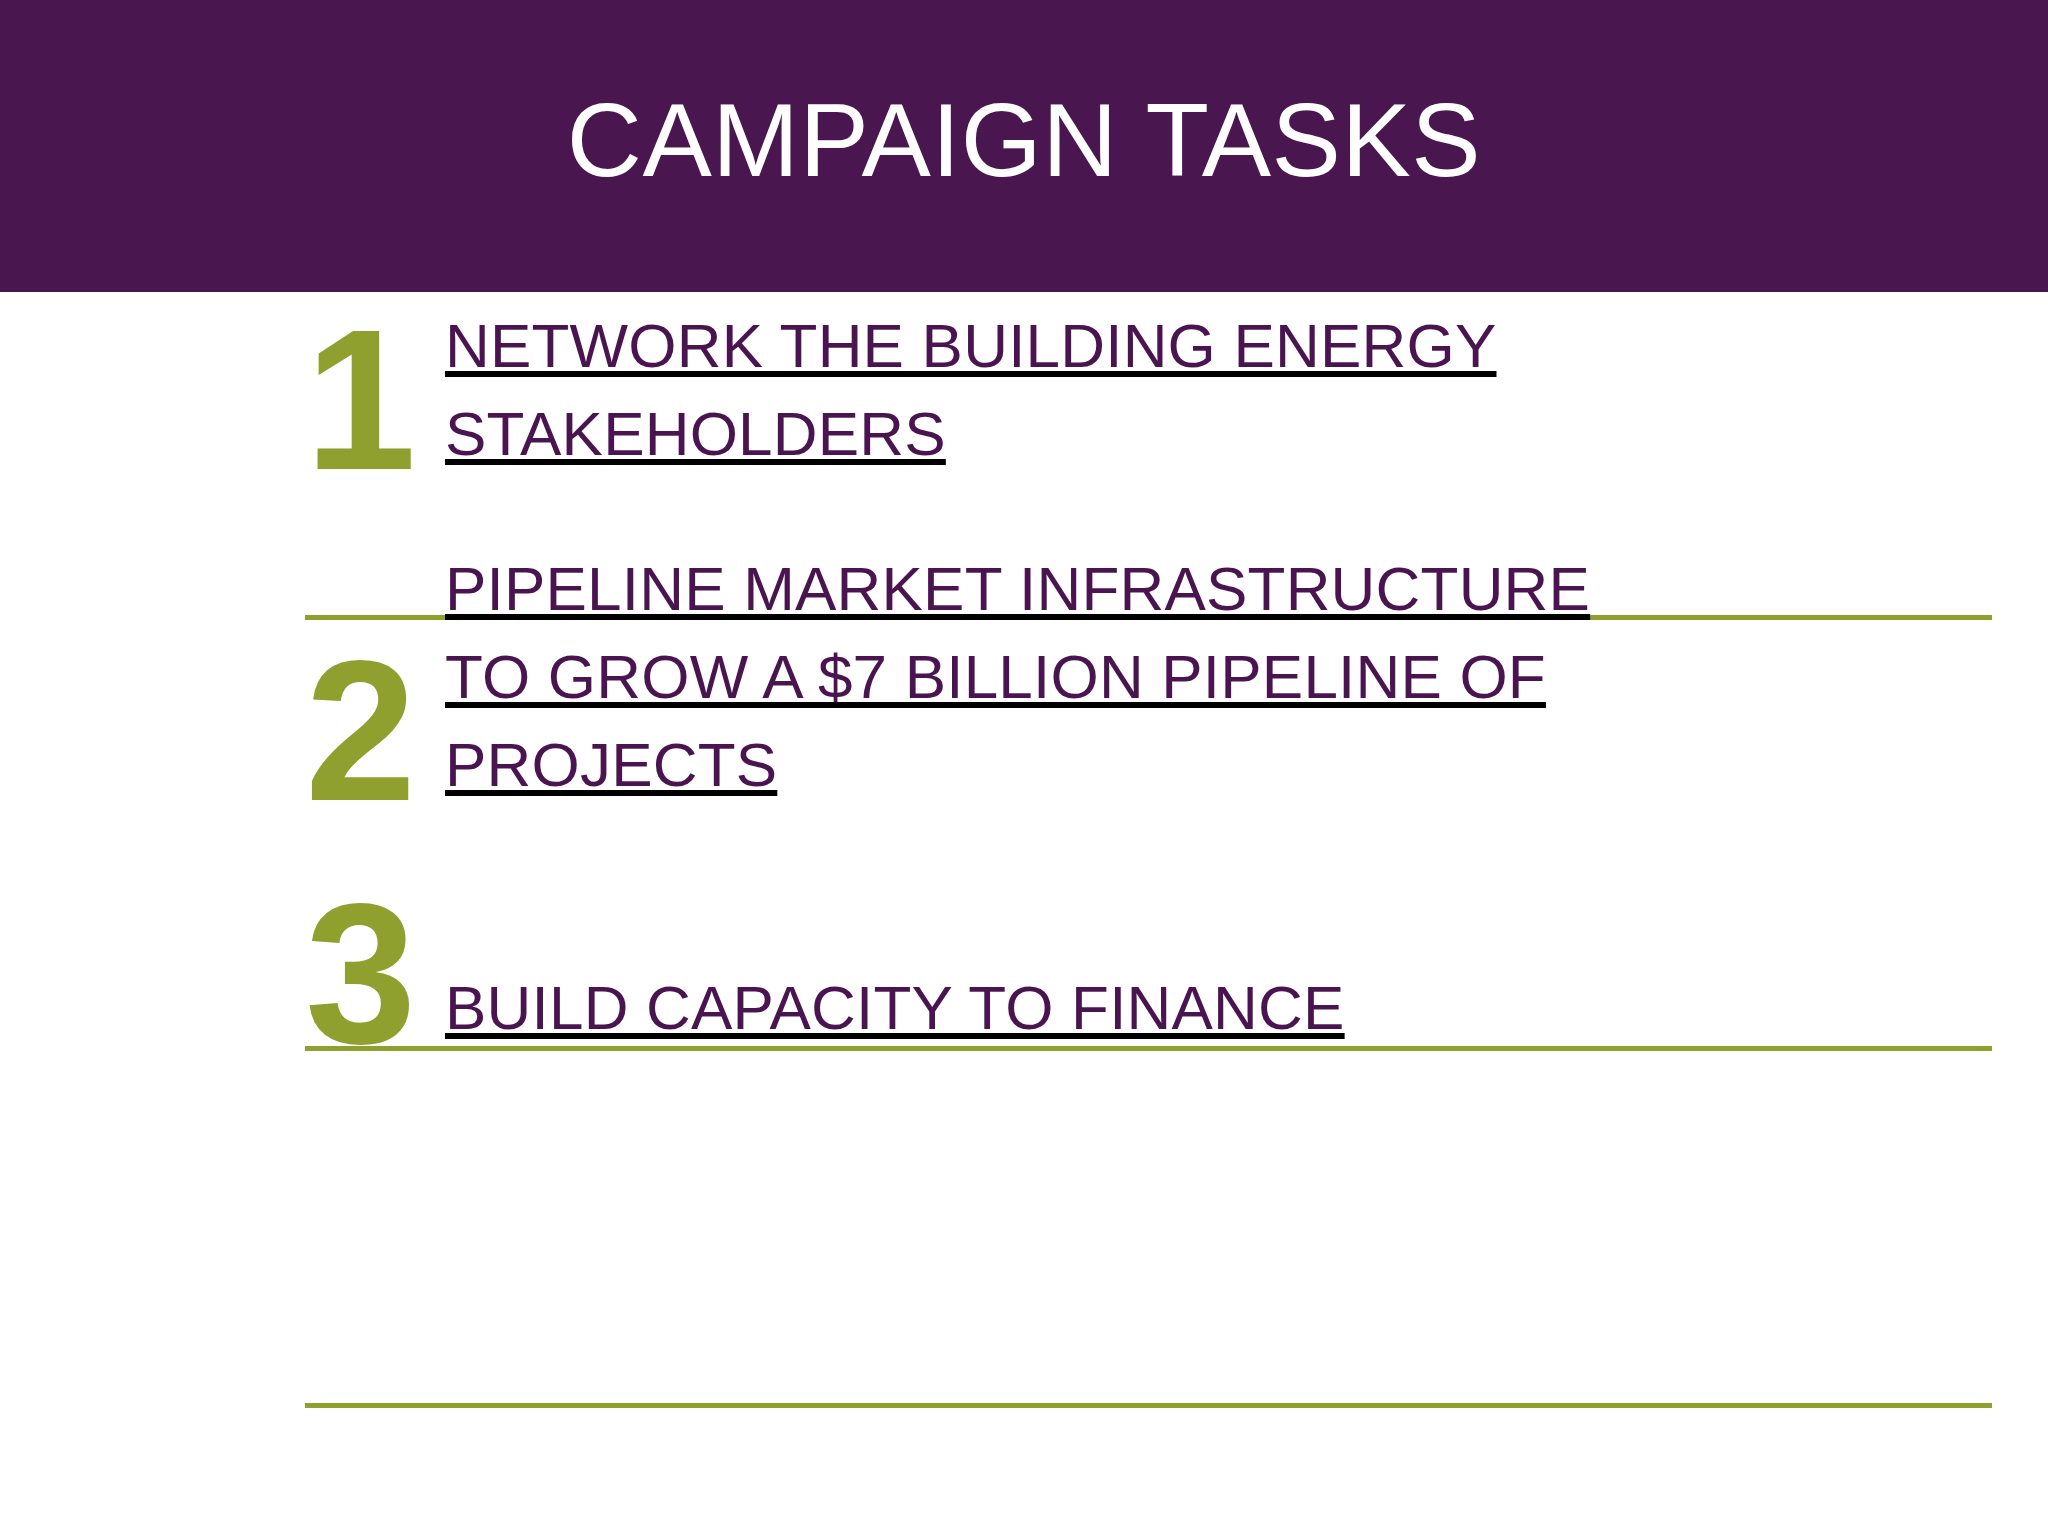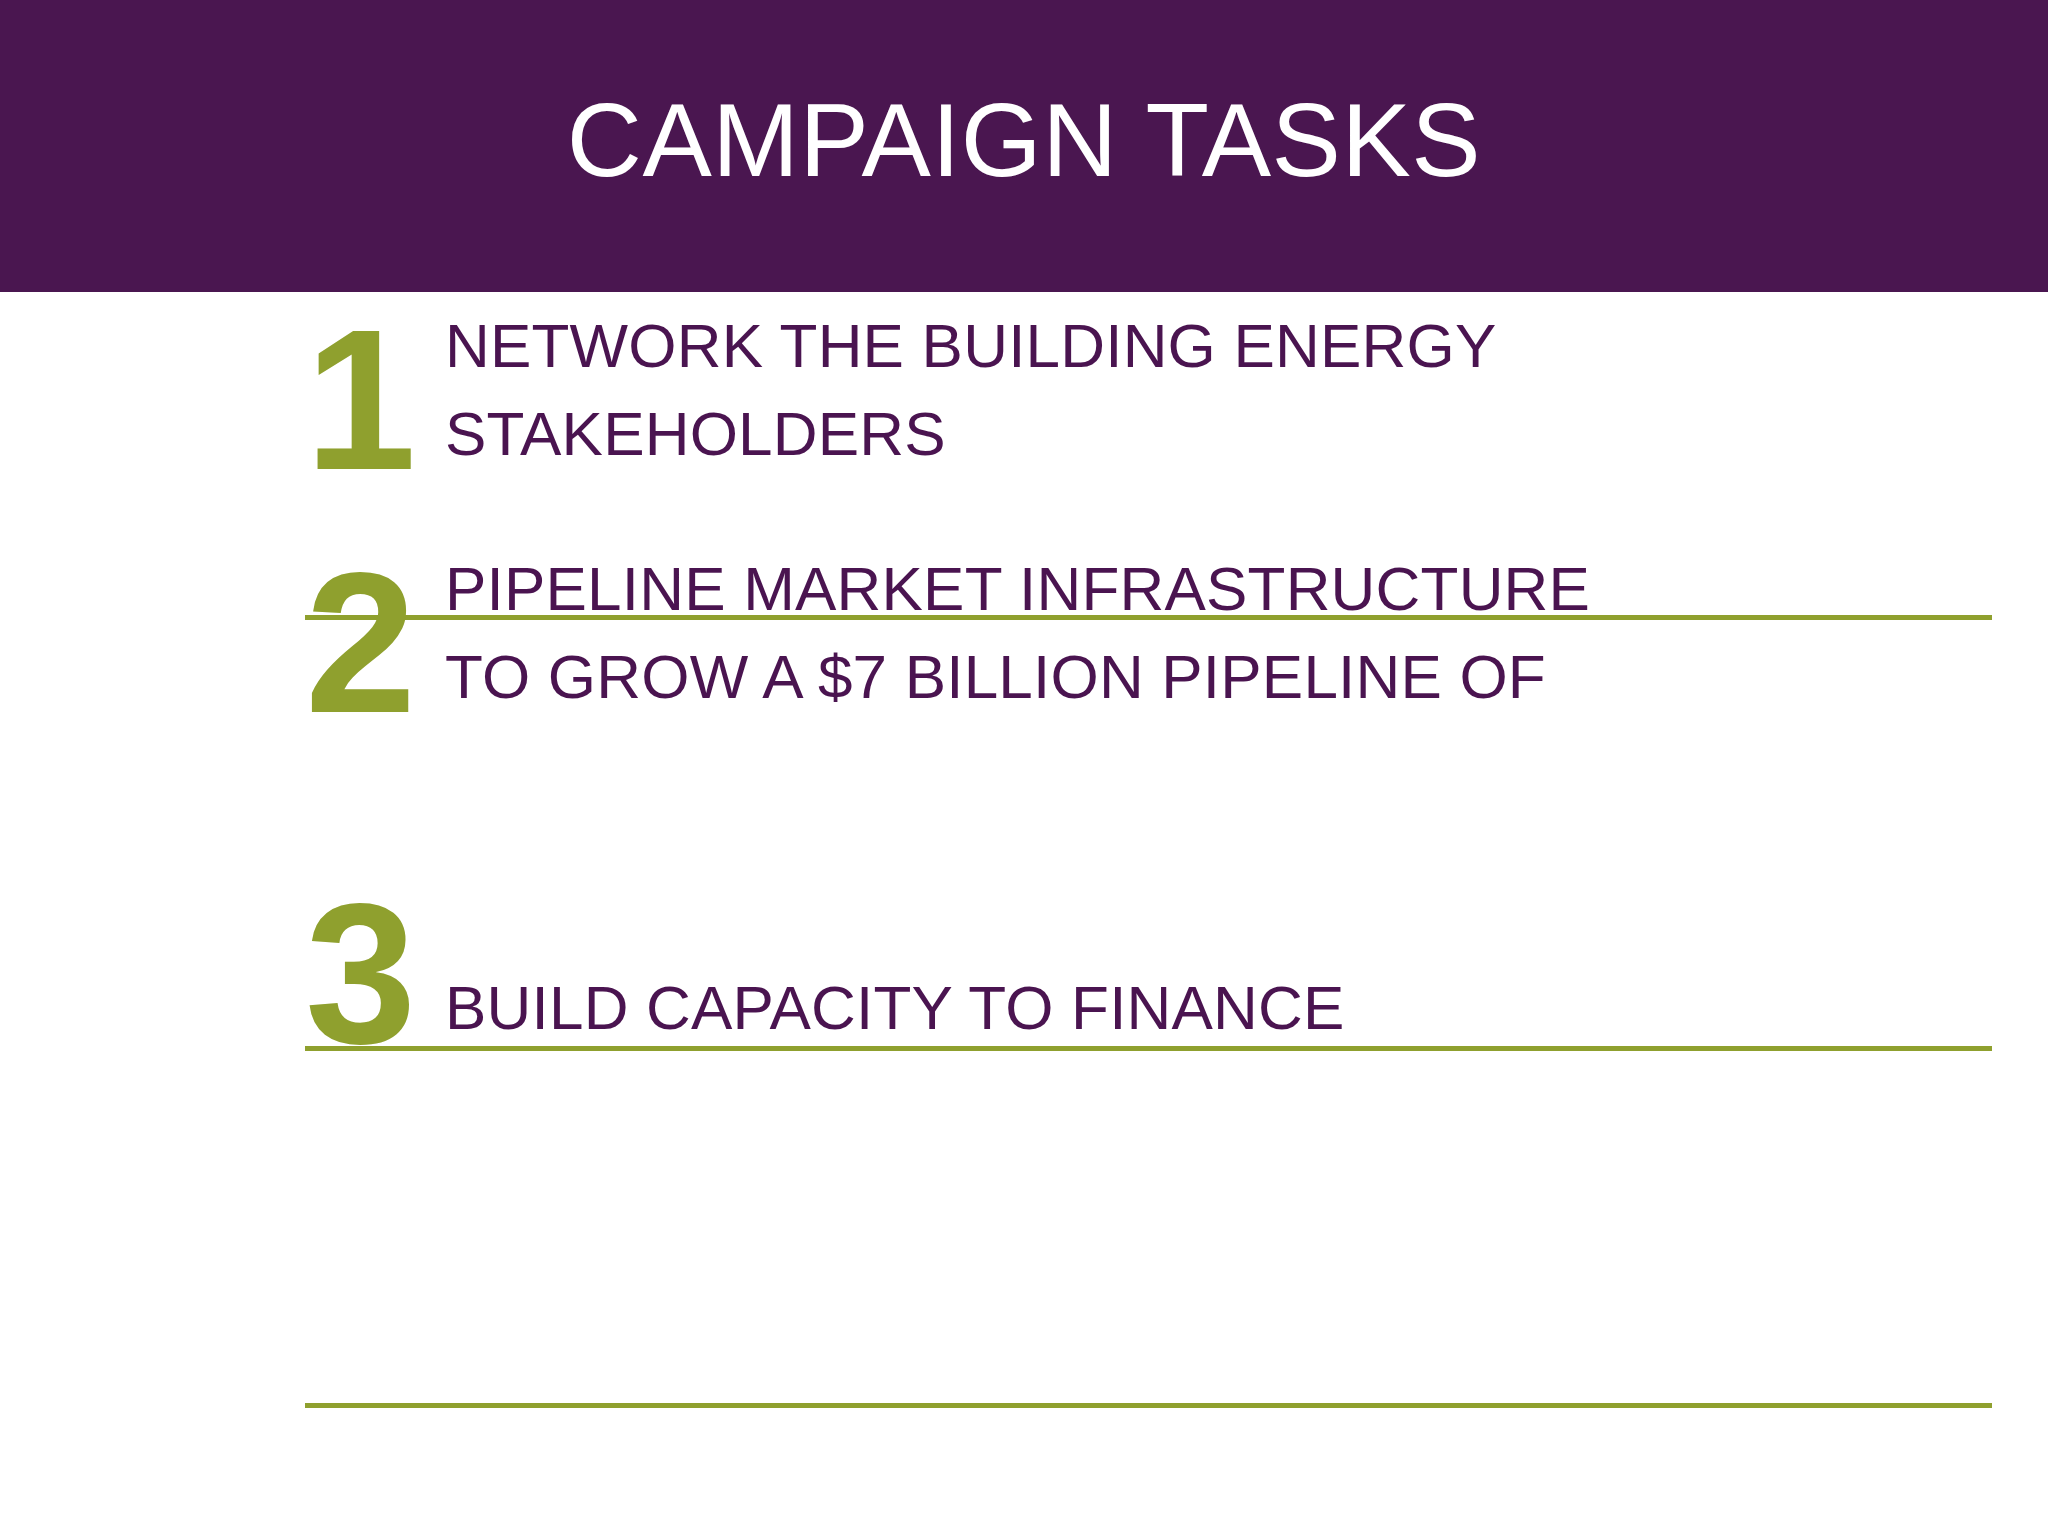--- a/index.html
+++ b/index.html
@@ -73,20 +73,21 @@
     font-weight: 700;
     line-height: 0.82;
     font-family: "Liberation Sans", sans-serif;
     text-align: left;
     letter-spacing: -2px;
   }
 
   .task-text {
     flex: 1 1 auto;
     padding-bottom: 4px;
+    text-decoration: underline;
   }
 
   .task-line {
     color: #4A1450;
     font-size: 62px;
     font-weight: 400;
     line-height: 1.42;
     letter-spacing: 0.2px;
     font-family: "Liberation Sans", sans-serif;
     white-space: nowrap;
@@ -134,20 +135,21 @@
       </div>
     </div>
     <div class="task-divider" id="divider-1"></div>
 
     <div class="task-item" id="task-2">
       <div class="task-row">
         <div class="task-number">2</div>
         <div class="task-text">
           <div class="task-line">PIPELINE MARKET INFRASTRUCTURE</div>
           <div class="task-line">TO GROW A $7 BILLION PIPELINE OF</div>
+          <div class="task-line">PROJECTS</div>
         </div>
       </div>
     </div>
     <div class="task-divider" id="divider-2"></div>
 
     <div class="task-item" id="task-3">
       <div class="task-row">
         <div class="task-number">3</div>
         <div class="task-text">
           <div class="task-line">BUILD CAPACITY TO FINANCE</div>

